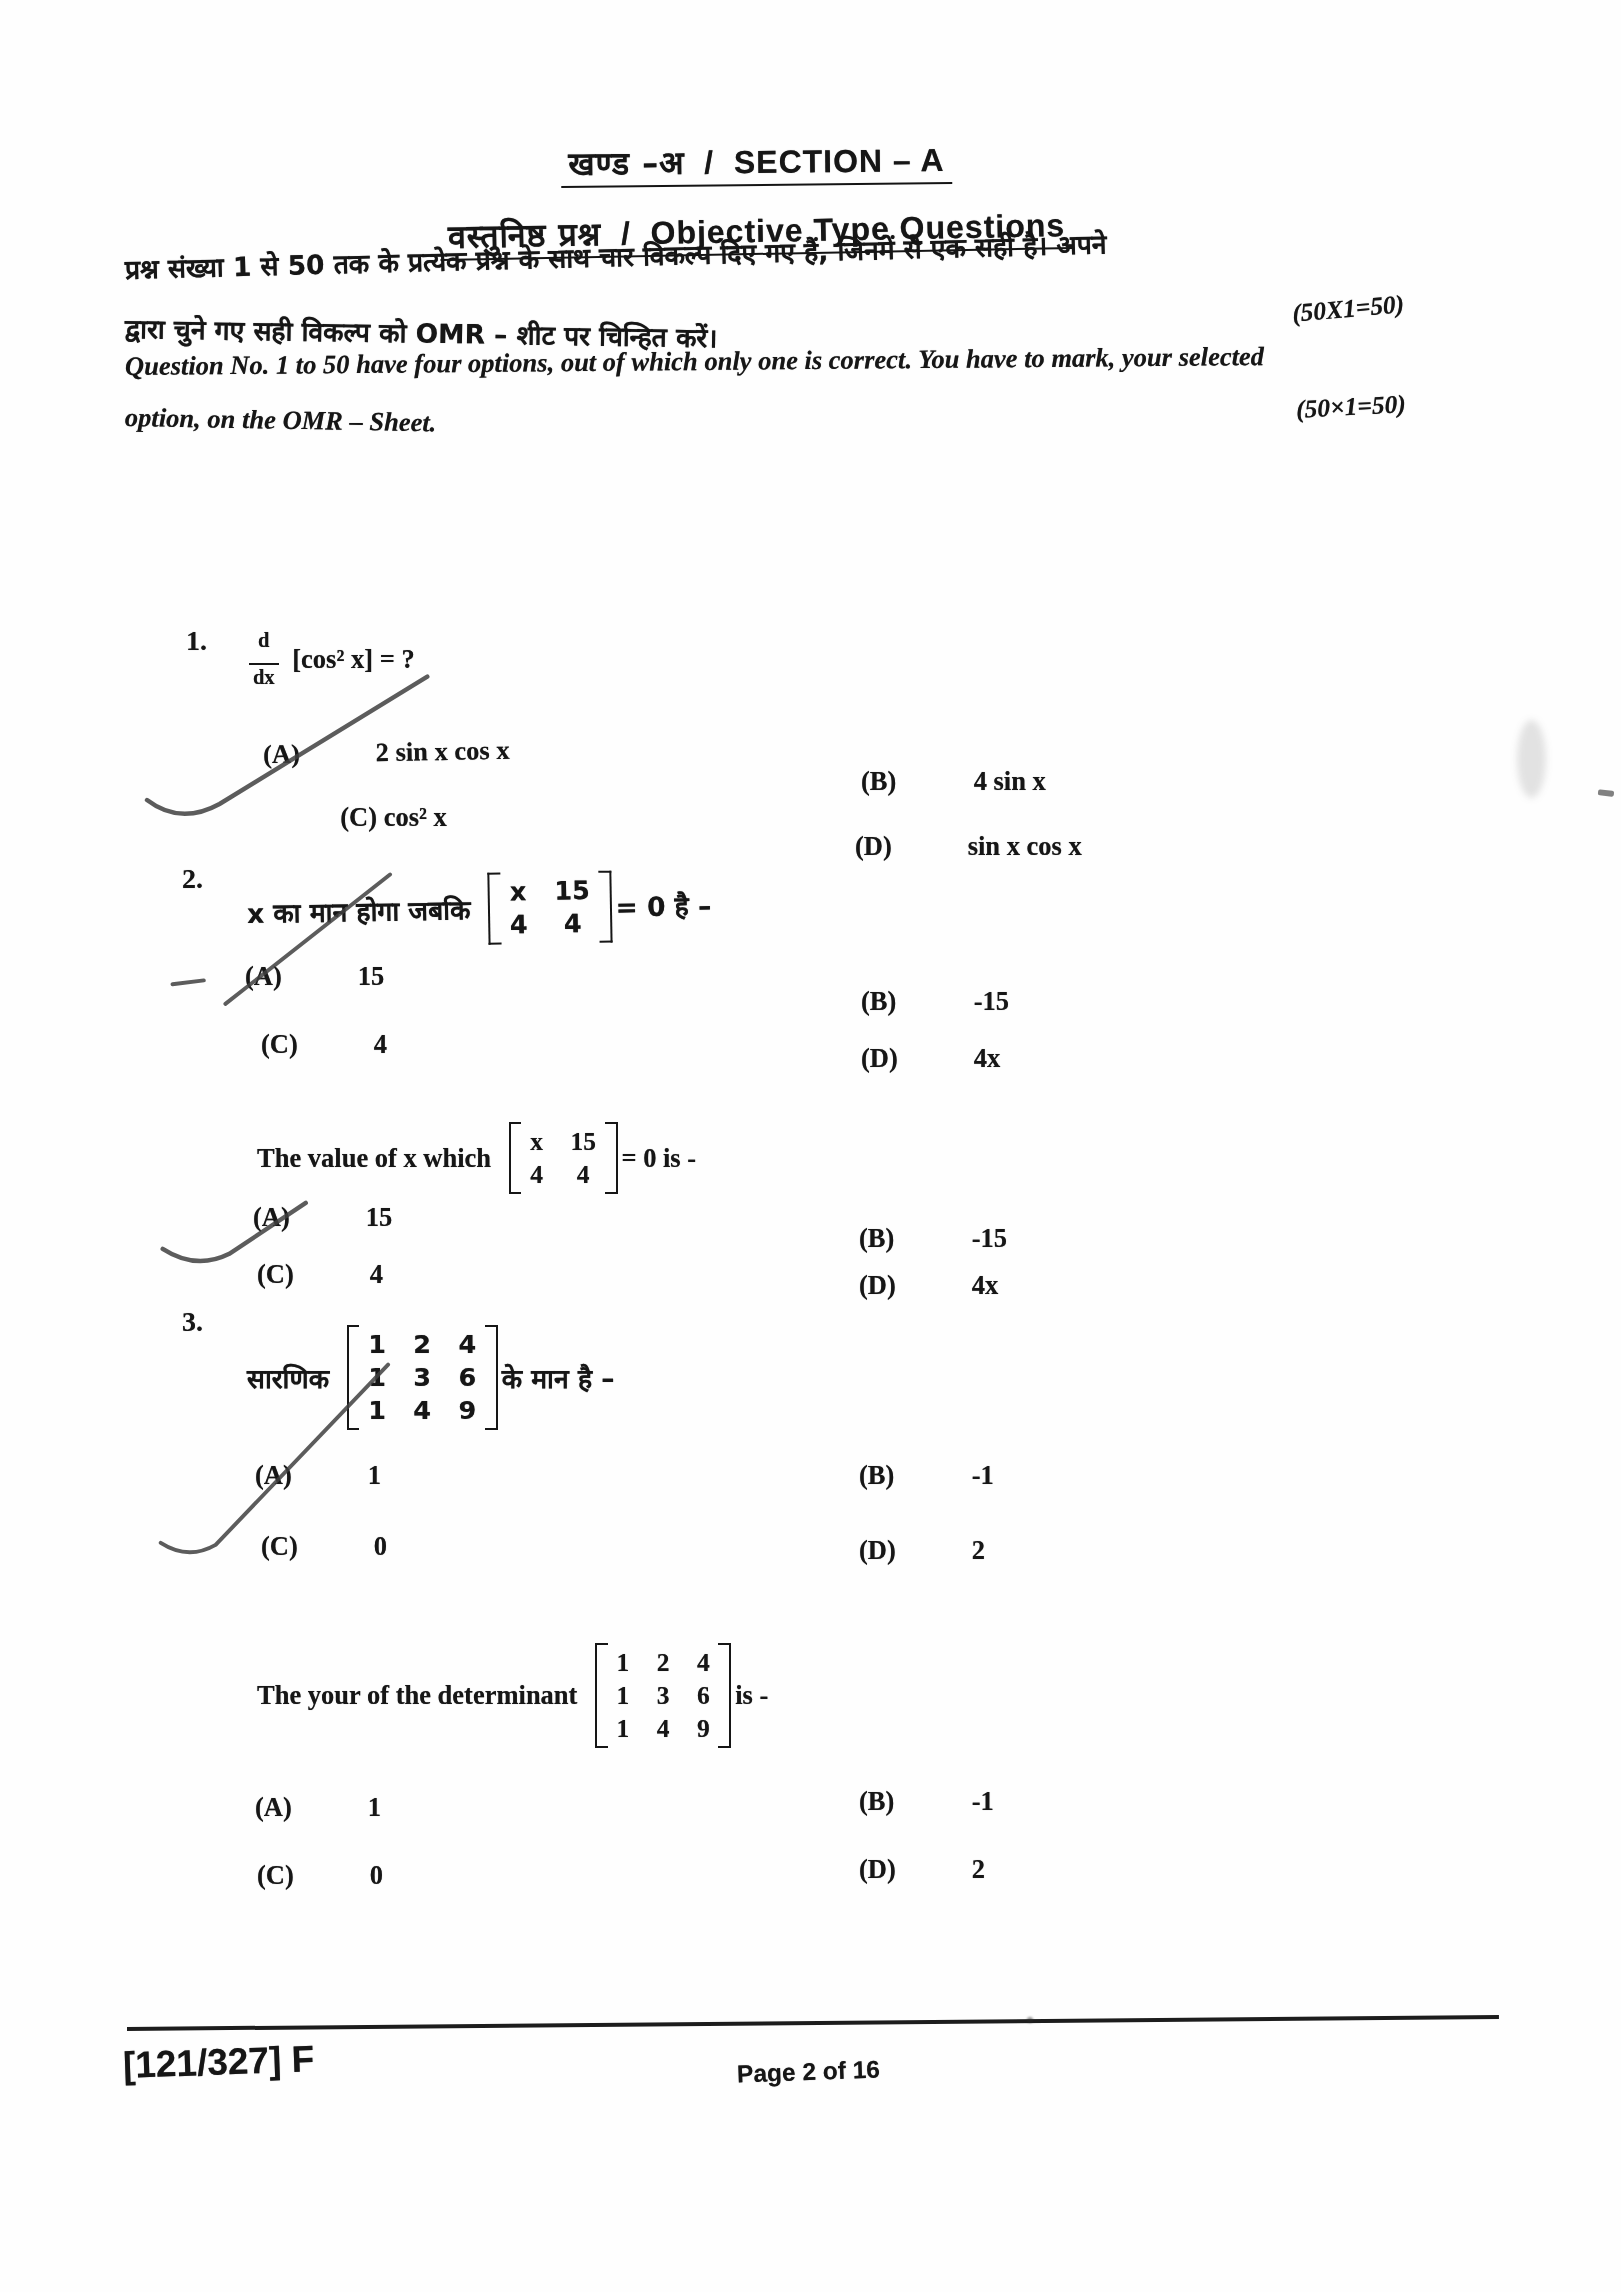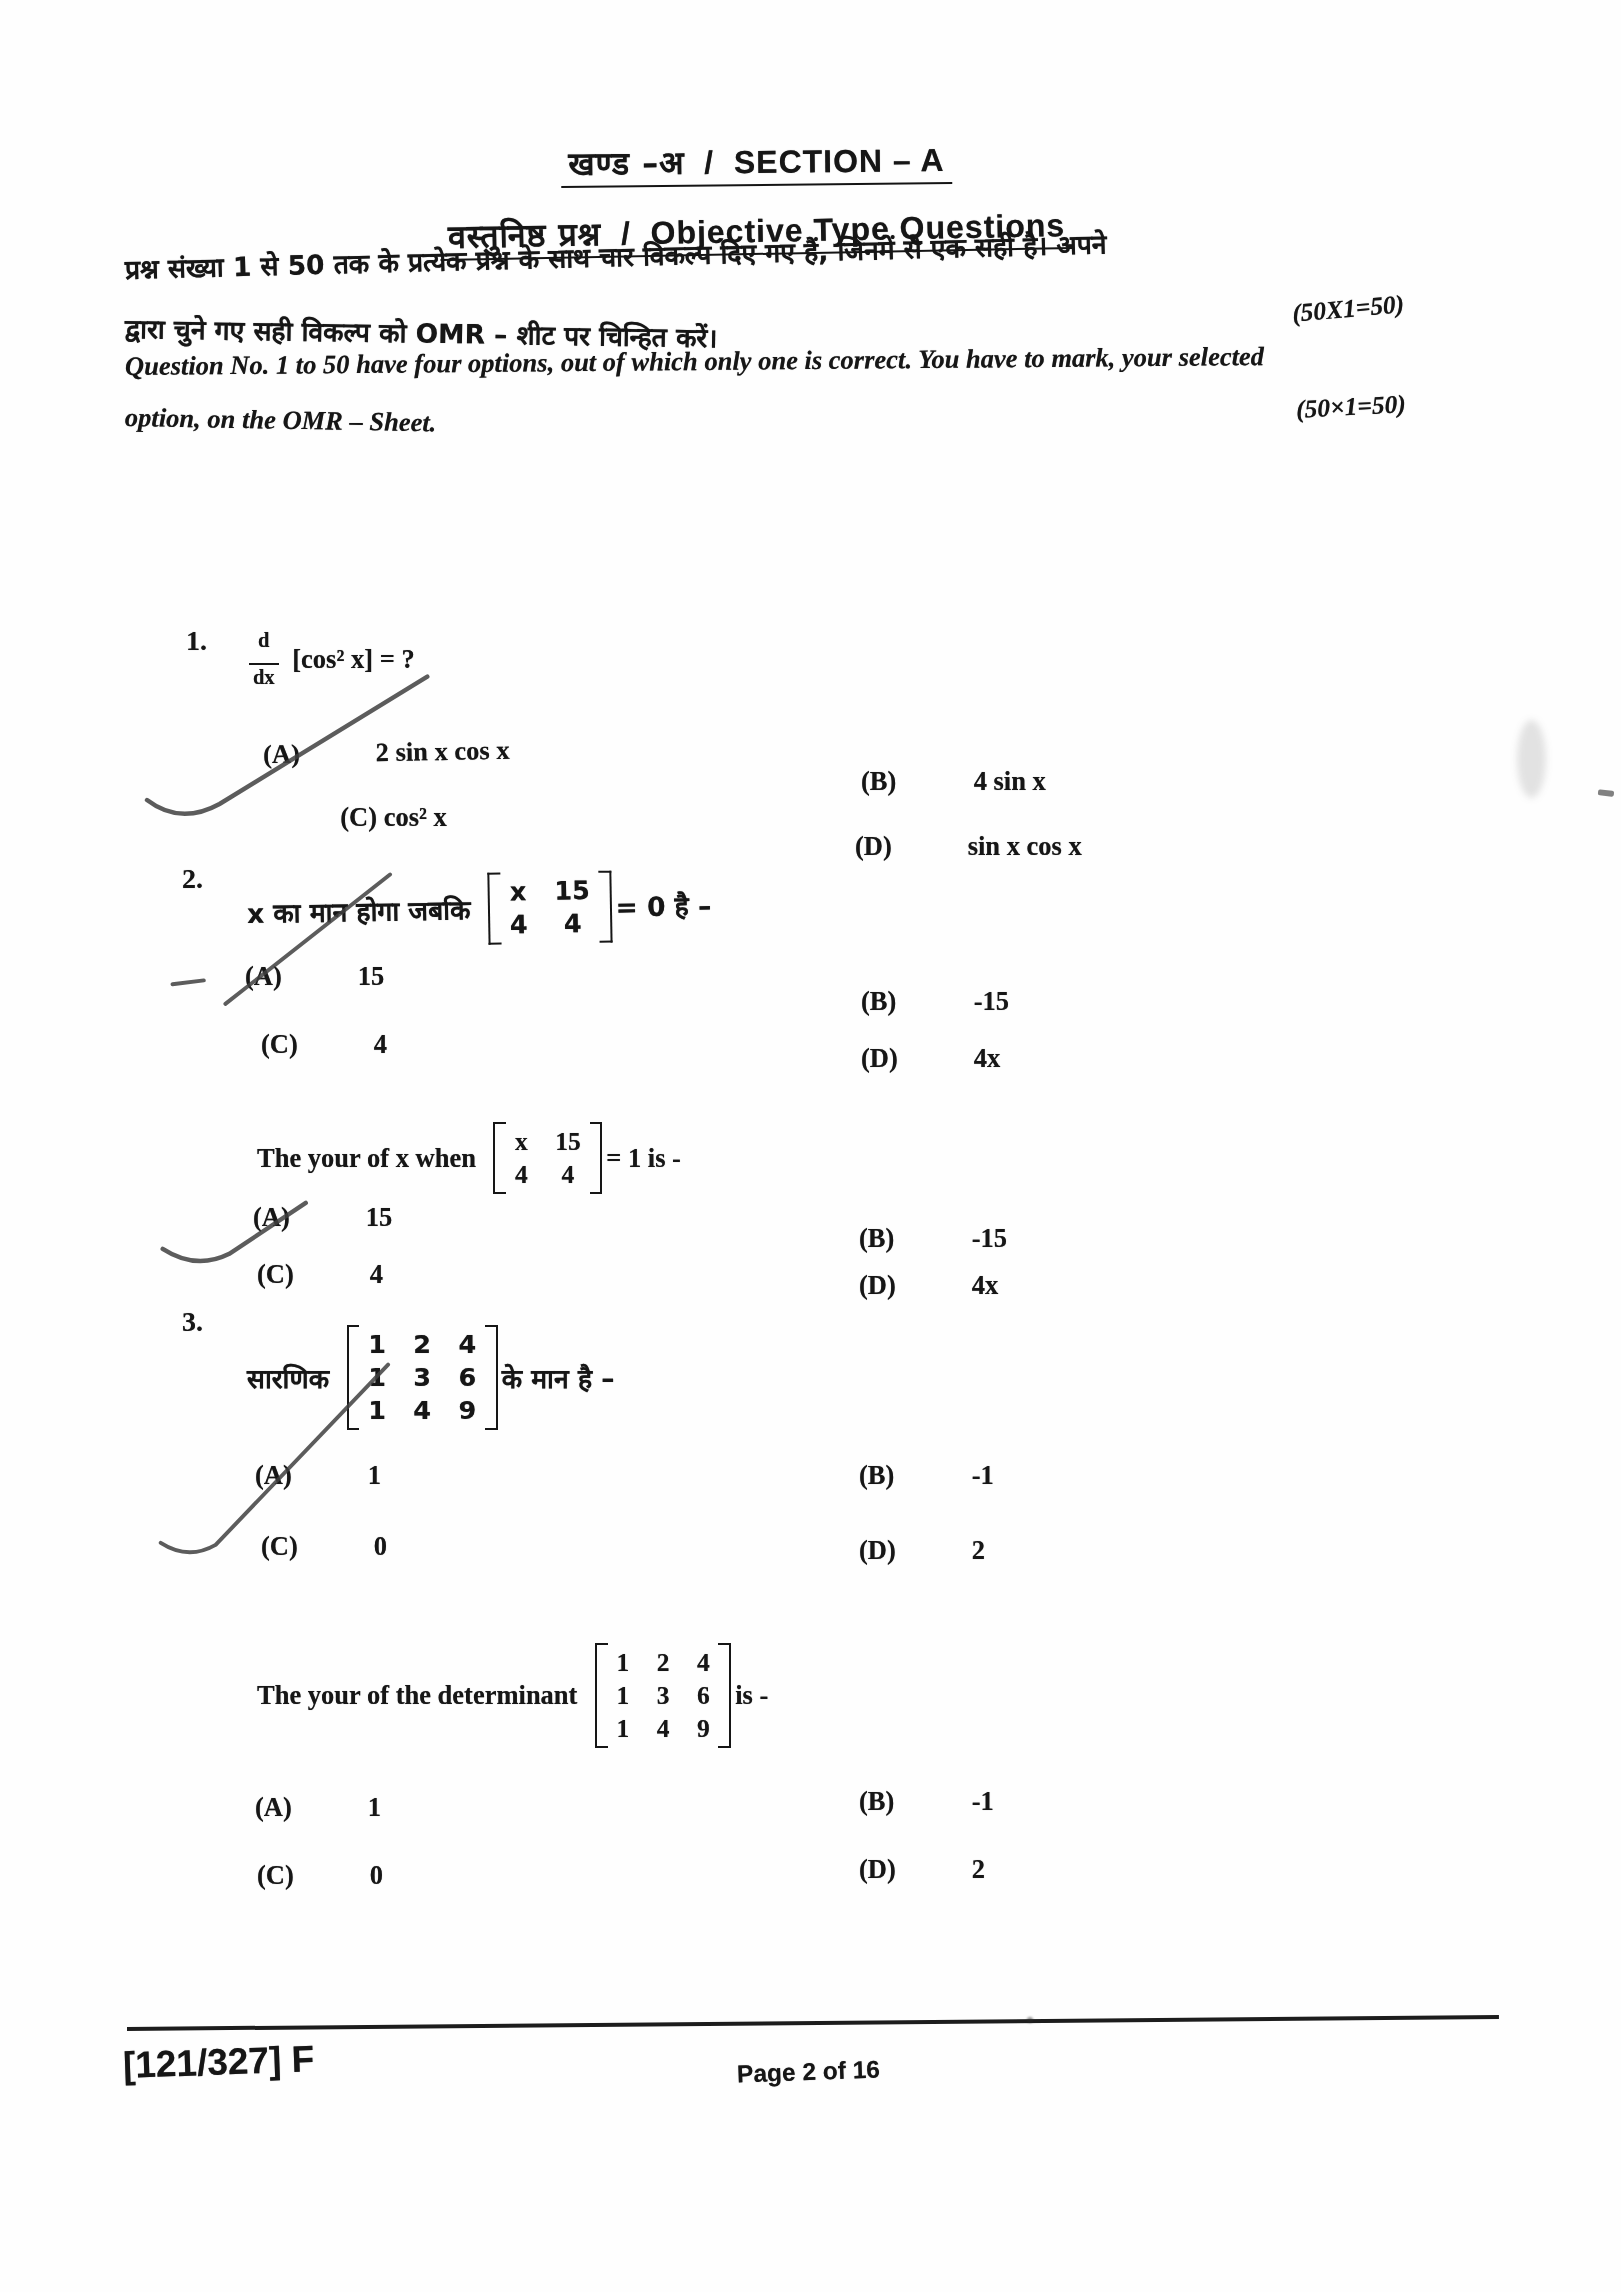--- a/index.html
+++ b/index.html
@@ -120,32 +120,32 @@
   <div class="abs opt" style="left:261px;top:1029px;">
     <span class="optlabel">(C)</span>
     <span>4</span>
   </div>
   <div class="abs opt" style="left:861px;top:1043px;">
     <span class="optlabel">(D)</span>
     <span>4x</span>
   </div>
 
   <div class="abs stem" style="left:257px;top:1113px;height:90px;">
-    <span>The your of x when</span>
+    <span>The value of x which</span>
     <span class="matrix">
       <span class="mb mbl"></span>
       <span class="mcells c2">
         <span>x</span>
         <span>15</span>
         <span>4</span>
         <span>4</span>
       </span>
       <span class="mb mbr"></span>
     </span>
-    <span>= 1 is -</span>
+    <span>= 0 is -</span>
   </div>
 
   <div class="abs opt" style="left:253px;top:1202px;">
     <span class="optlabel">(A)</span>
     <span>15</span>
   </div>
   <div class="abs opt" style="left:859px;top:1223px;">
     <span class="optlabel">(B)</span>
     <span>-15</span>
   </div>

